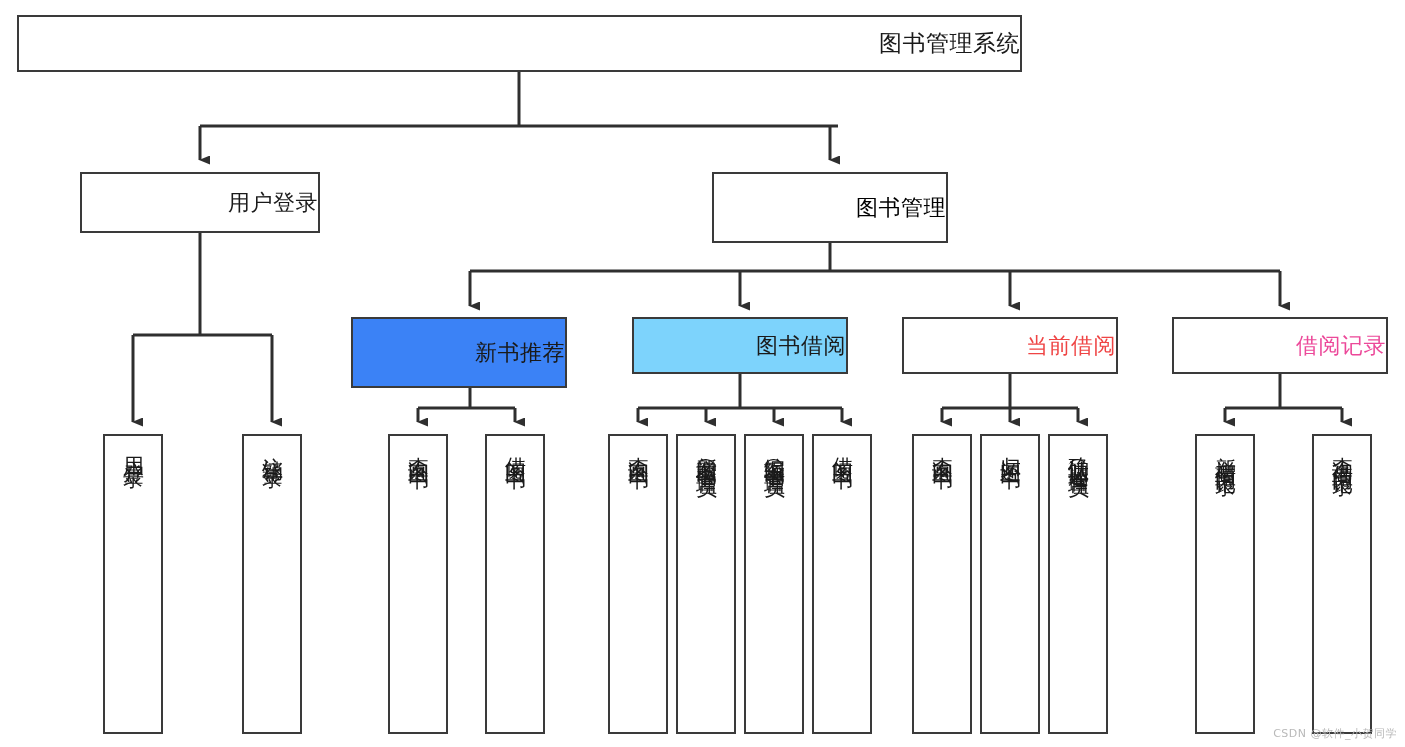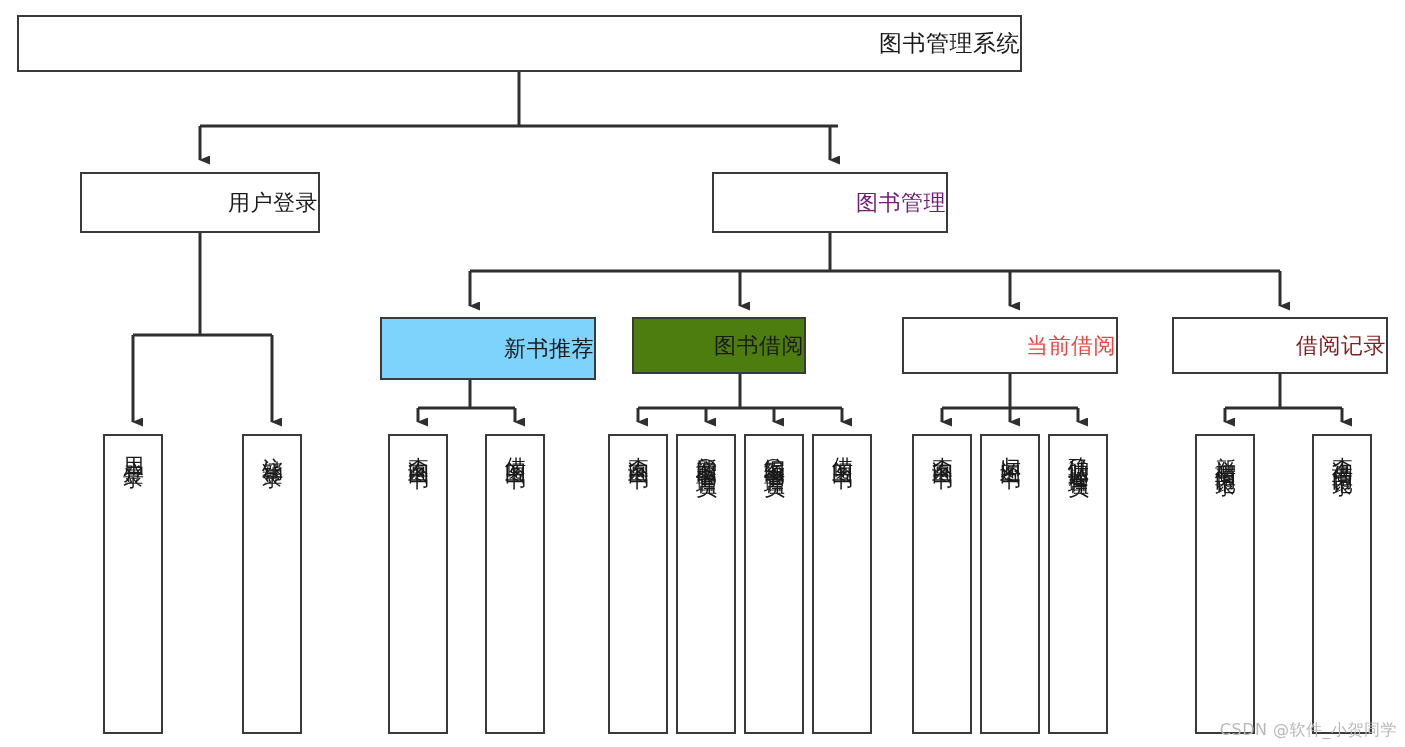--- a/index.html
+++ b/index.html
@@ -54,21 +54,21 @@
     line-height:1;
     letter-spacing:4px;
     white-space:nowrap;
   }
   .node.vert.tall .label{
     letter-spacing:3px;
   }
   .watermark{
     position:absolute;
     right:8px;bottom:6px;
-    font-size:16px;
+    font-size:11px;
     color:#b9b9b9;
     letter-spacing:0.5px;
     white-space:nowrap;
     user-select:none;
   }
 </style>
 </head>
 <body style="background: rgb(255, 255, 255);">
 
 <div id="diagram">
@@ -123,34 +123,34 @@
     </g>
   </svg>
 
   <div class="node horiz root" id="n-root" style="left: 17px; top: 15px; width: 1005px; height: 57px; border-color: rgb(58, 58, 58); background: rgb(255, 255, 255); color: rgb(26, 26, 26);">
     <span class="label">图书管理系统</span>
   </div>
 
   <div class="node horiz" id="n-l2-0" style="left: 80px; top: 172px; width: 240px; height: 61px; border-color: rgb(58, 58, 58); background: rgb(255, 255, 255); color: rgb(26, 26, 26);">
     <span class="label">用户登录</span>
   </div>
-  <div class="node horiz" id="n-l2-1" style="left: 712px; top: 172px; width: 236px; height: 61px; border-color: rgb(58, 58, 58); background: rgb(255, 255, 255); color: #701a75;">
+  <div class="node horiz" id="n-l2-1" style="left: 712px; top: 172px; width: 236px; height: 71px; border-color: rgb(58, 58, 58); background: rgb(255, 255, 255); color: #000000;">
     <span class="label">图书管理</span>
   </div>
 
-  <div class="node horiz" id="n-l3-0" style="left: 380px; top: 317px; width: 216px; height: 63px; border-color: rgb(58, 58, 58); background: #7dd3fc; color: rgb(26, 26, 26);">
+  <div class="node horiz" id="n-l3-0" style="left: 351px; top: 317px; width: 216px; height: 71px; border-color: rgb(58, 58, 58); background: #3b82f6; color: rgb(26, 26, 26);">
     <span class="label">新书推荐</span>
   </div>
-  <div class="node horiz" id="n-l3-1" style="left: 632px; top: 317px; width: 174px; height: 57px; border-color: rgb(58, 58, 58); background: #4d7c0f; color: rgb(26, 26, 26);">
+  <div class="node horiz" id="n-l3-1" style="left: 632px; top: 317px; width: 216px; height: 57px; border-color: rgb(58, 58, 58); background: #7dd3fc; color: rgb(26, 26, 26);">
     <span class="label">图书借阅</span>
   </div>
   <div class="node horiz" id="n-l3-2" style="left: 902px; top: 317px; width: 216px; height: 57px; border-color: rgb(58, 58, 58); background: rgb(255, 255, 255); color: #ef4444;">
     <span class="label">当前借阅</span>
   </div>
-  <div class="node horiz" id="n-l3-3" style="left: 1172px; top: 317px; width: 216px; height: 57px; border-color: rgb(58, 58, 58); background: rgb(255, 255, 255); color: #7f1d1d;">
+  <div class="node horiz" id="n-l3-3" style="left: 1172px; top: 317px; width: 216px; height: 57px; border-color: rgb(58, 58, 58); background: rgb(255, 255, 255); color: #ec4899;">
     <span class="label">借阅记录</span>
   </div>
 
   <div class="node vert" id="n-lf-0" style="left: 103px; top: 434px; width: 60px; height: 300px; border-color: rgb(58, 58, 58); background: rgb(255, 255, 255); color: rgb(26, 26, 26);">
     <span class="label">用户登录</span>
   </div>
   <div class="node vert" id="n-lf-1" style="left: 242px; top: 434px; width: 60px; height: 300px; border-color: rgb(58, 58, 58); background: rgb(255, 255, 255); color: rgb(26, 26, 26);">
     <span class="label">注销登录</span>
   </div>
   <div class="node vert" id="n-lf-2" style="left: 388px; top: 434px; width: 60px; height: 300px; border-color: rgb(58, 58, 58); background: rgb(255, 255, 255); color: rgb(26, 26, 26);">

